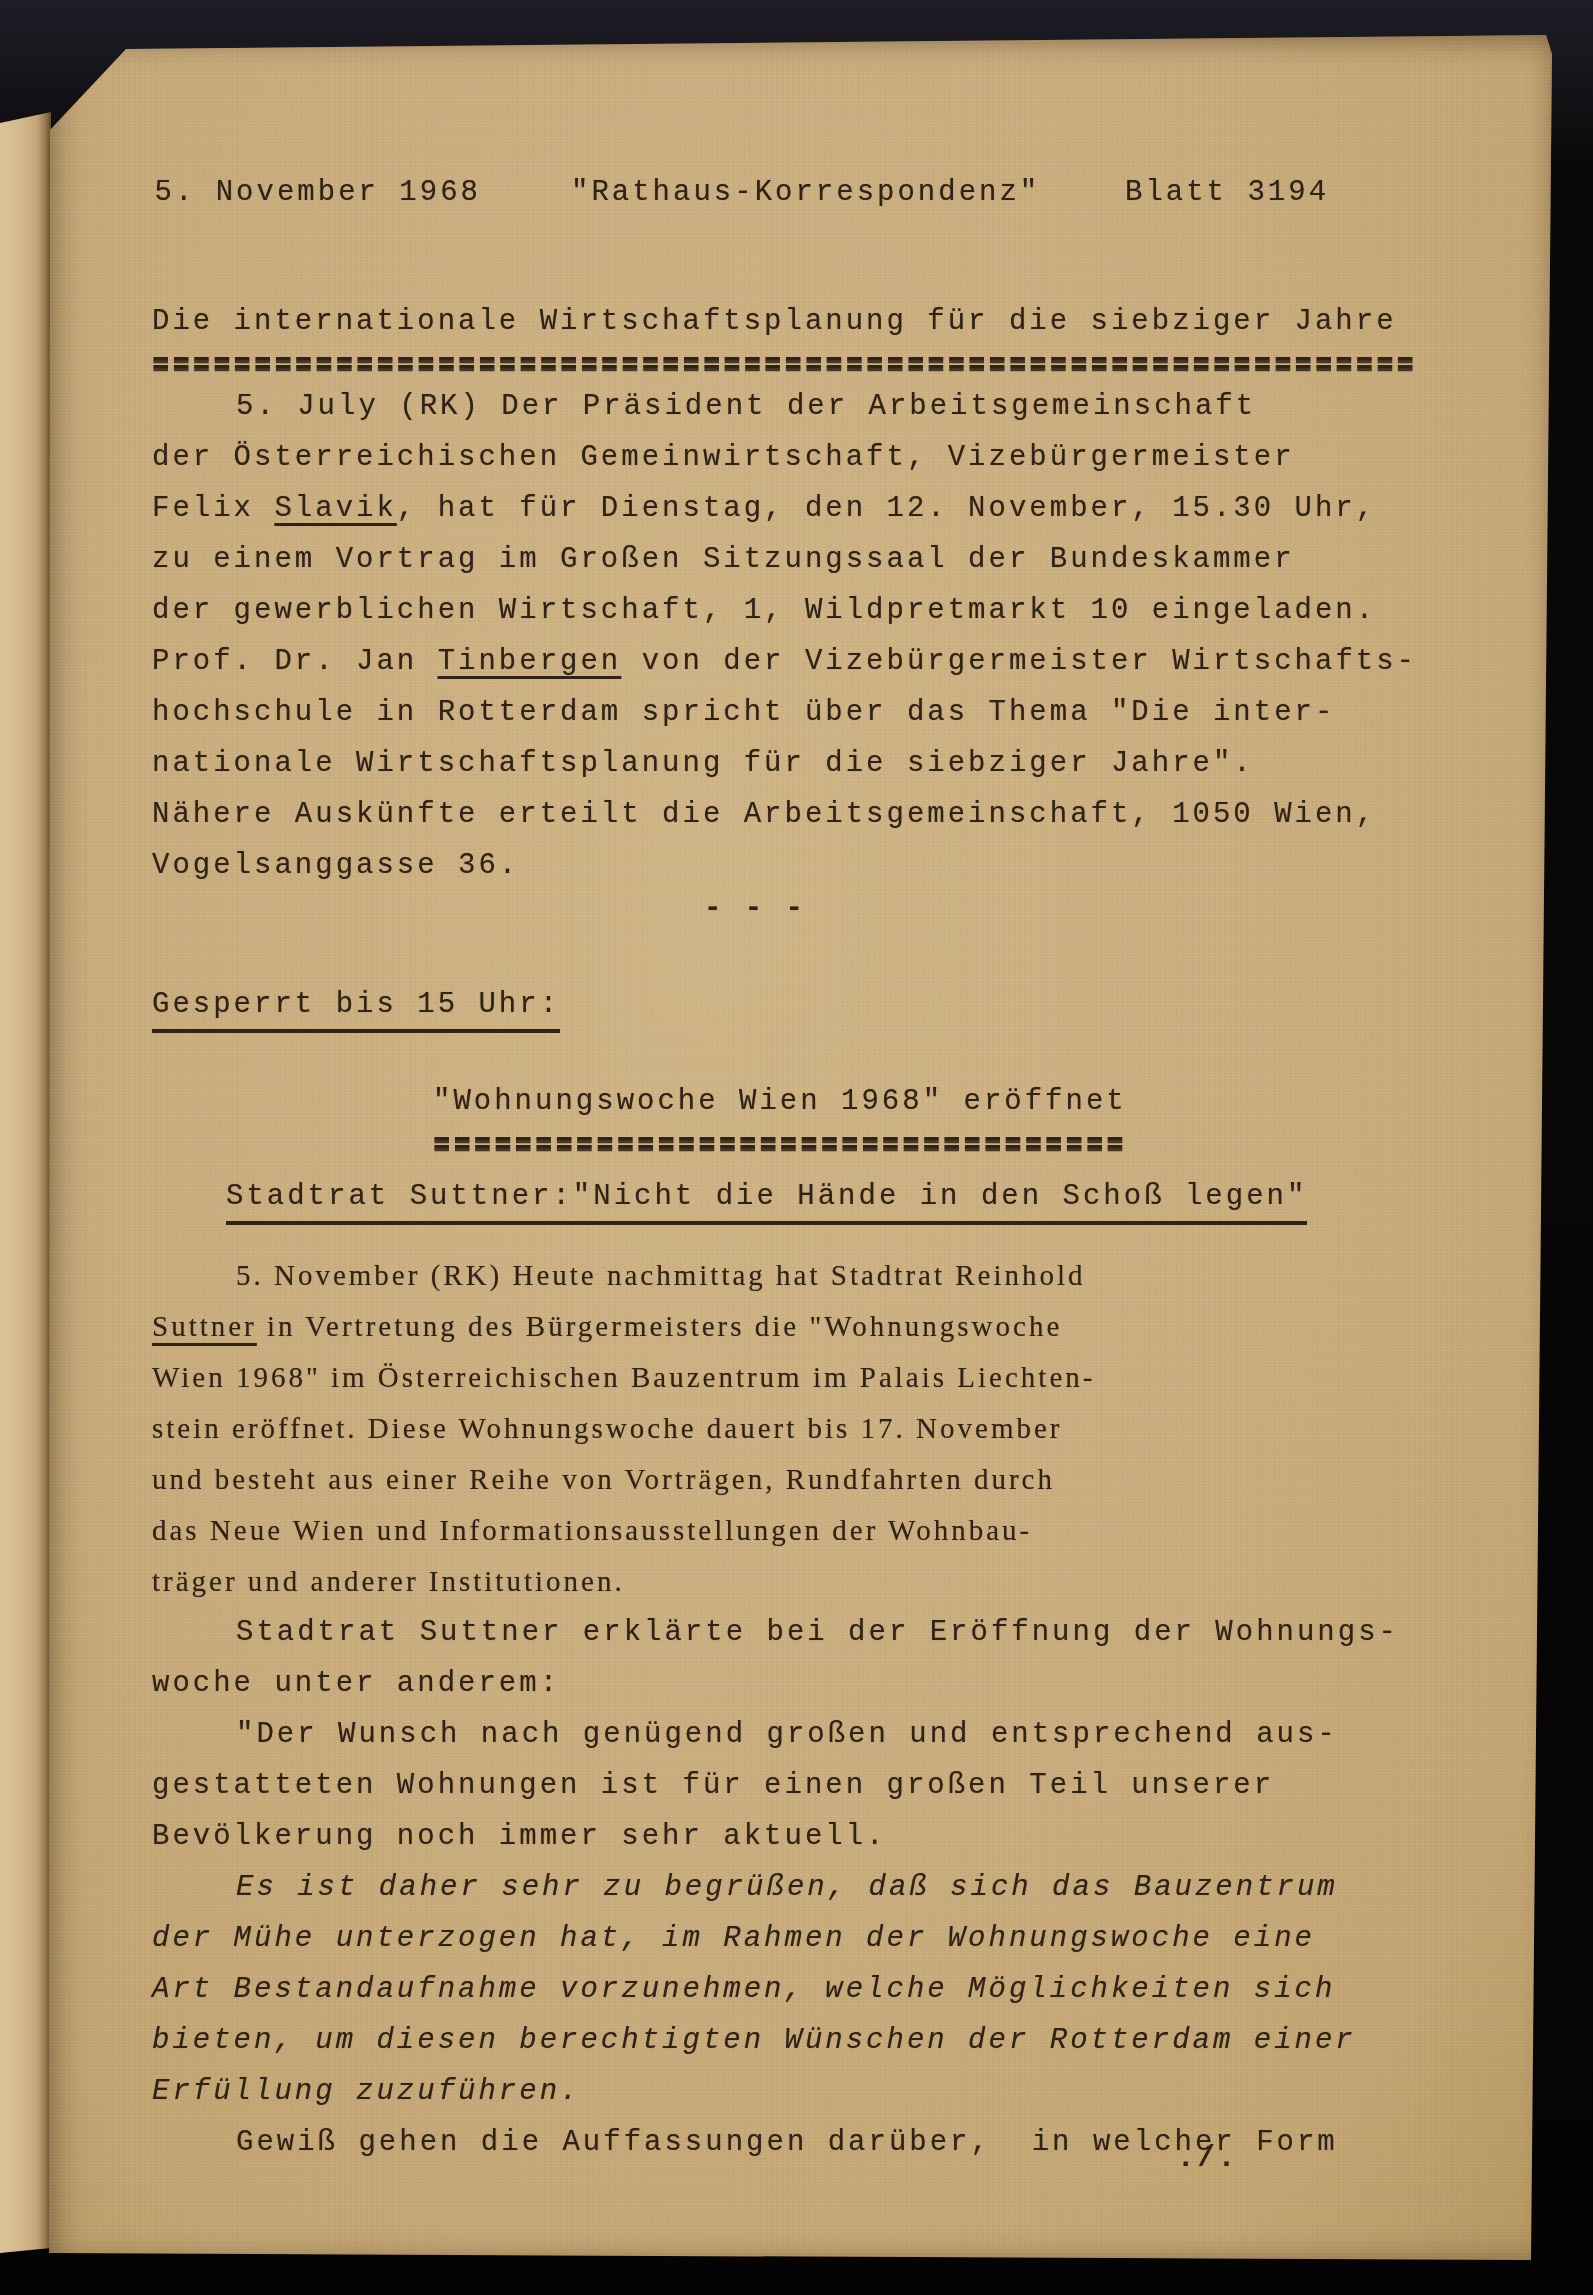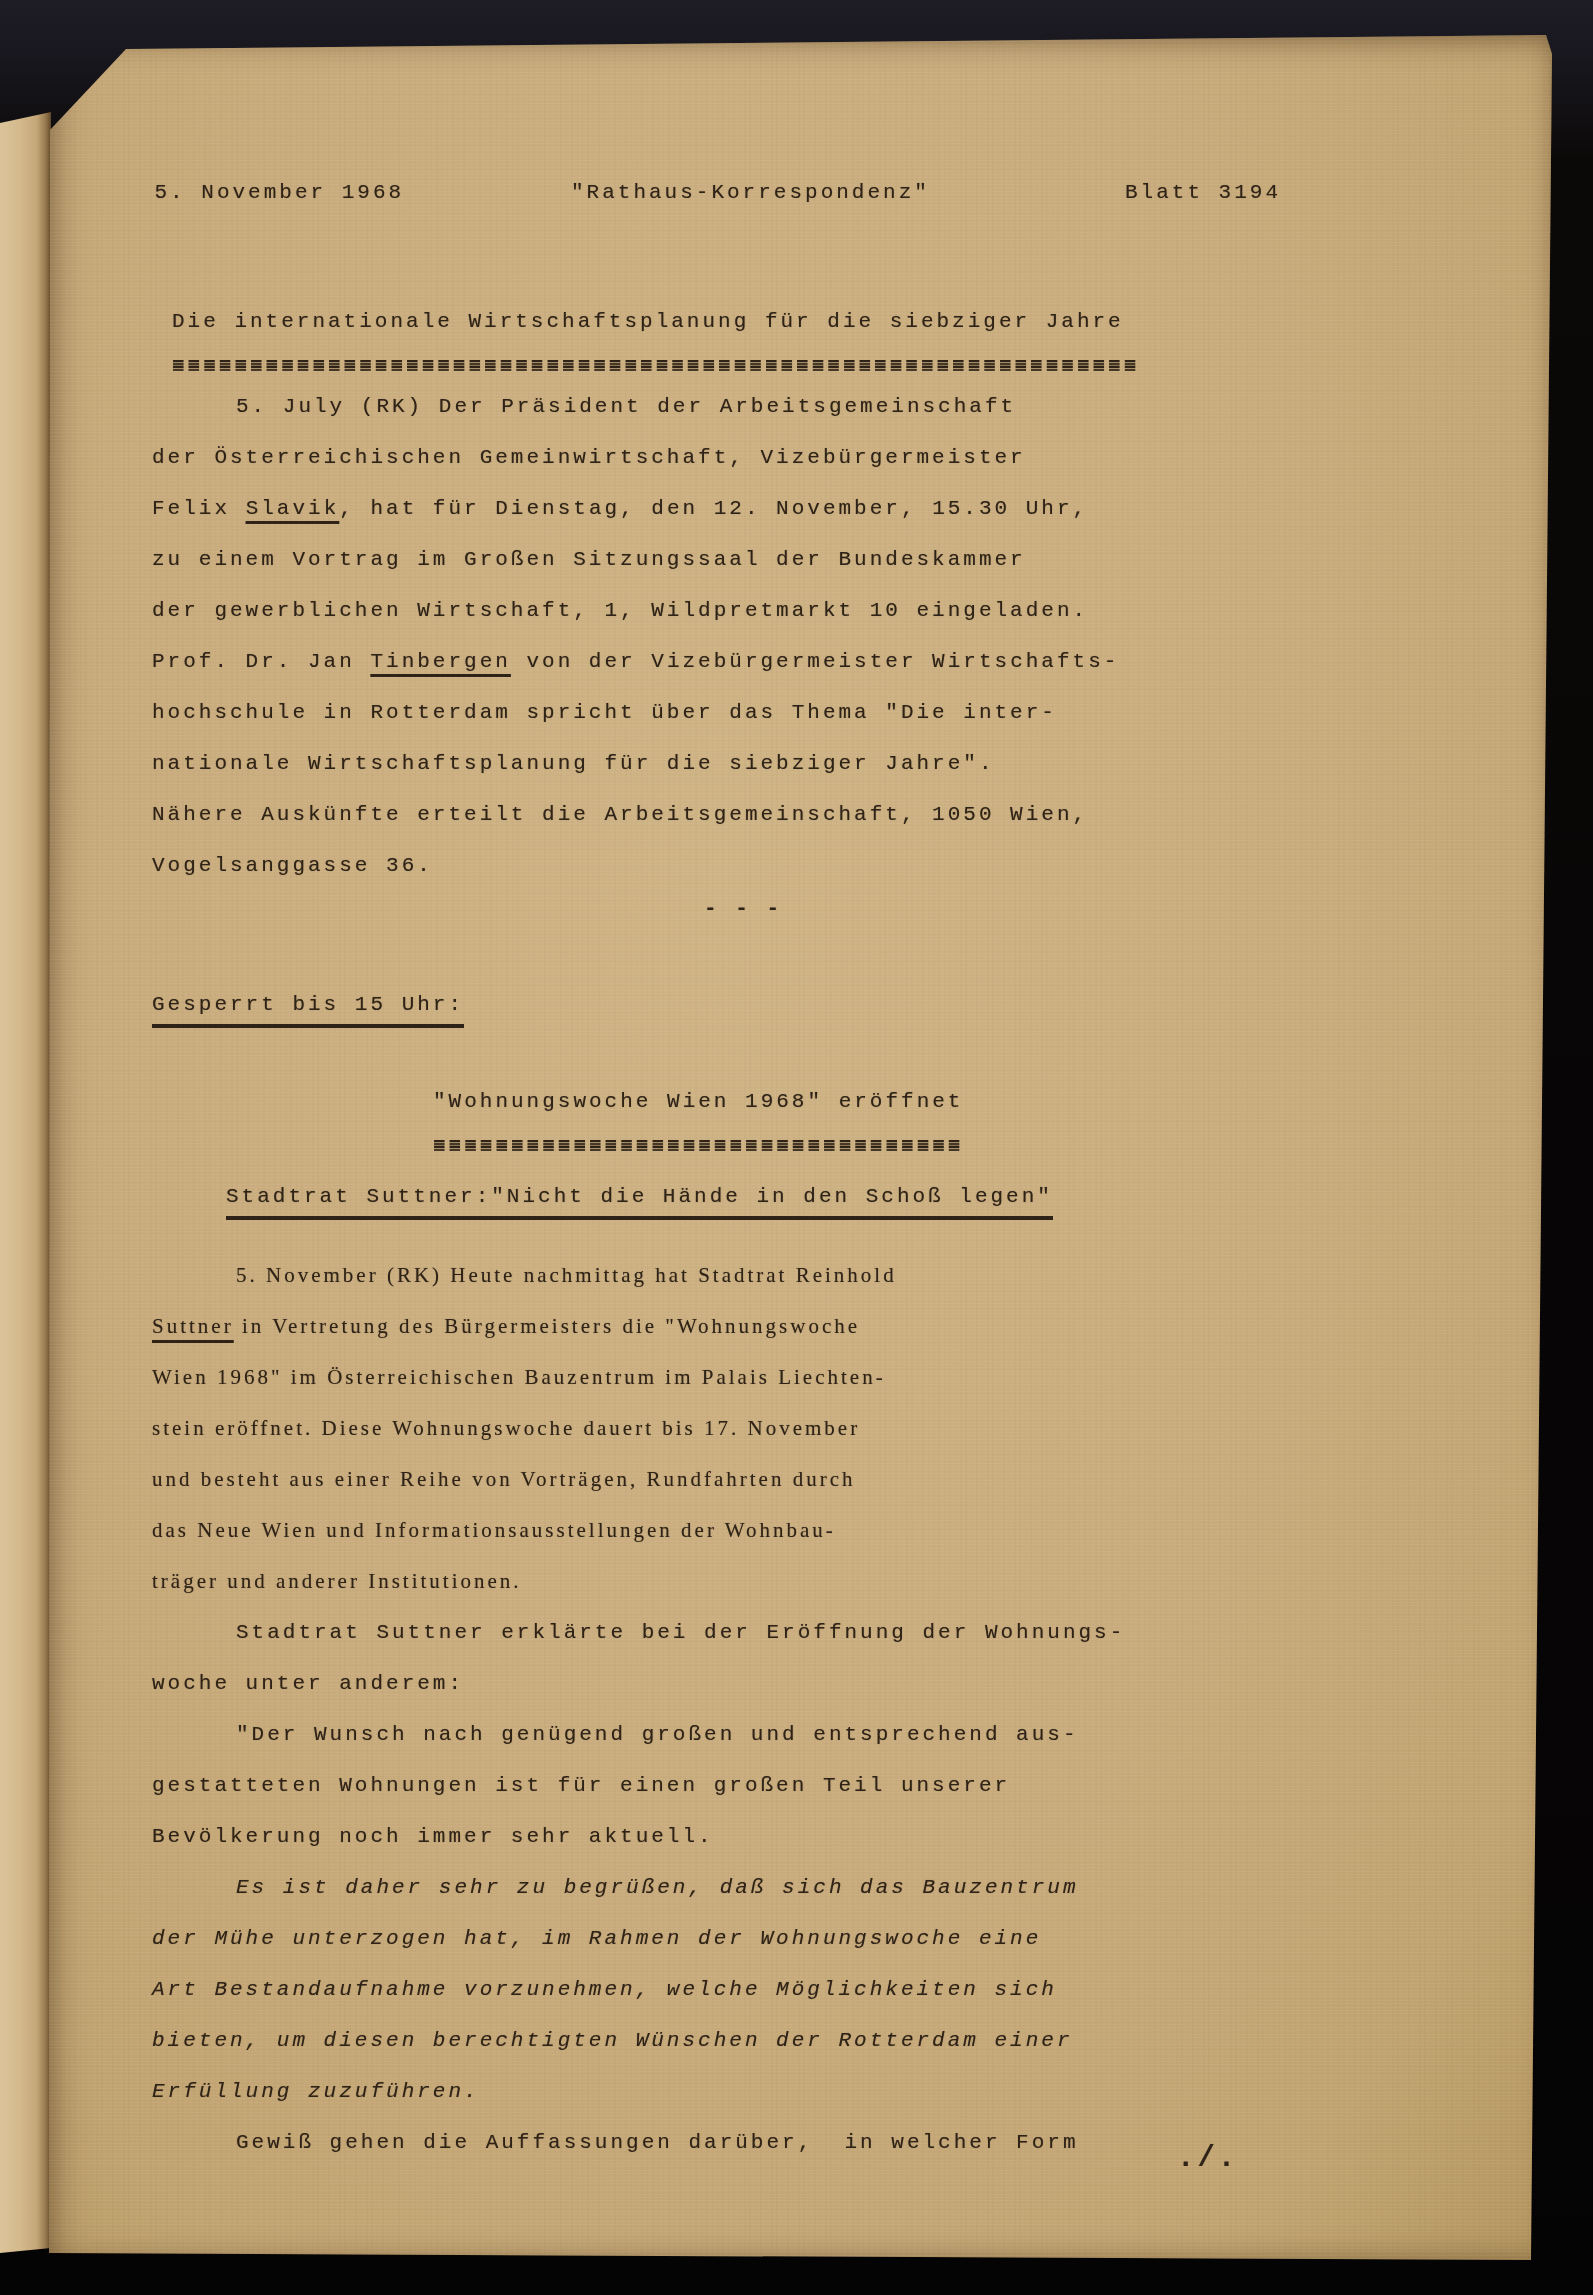--- a/index.html
+++ b/index.html
@@ -35,41 +35,41 @@
                inset 0 -20px 34px -17px rgba(70,48,24,.35);
   }
   .page::before{ 
     content:"";position:absolute;inset:0;pointer-events:none;
     background:repeating-linear-gradient(0deg,rgba(255,250,235,.05) 0 1px,rgba(0,0,0,0) 1px 3.4px),
                repeating-linear-gradient(90deg,rgba(120,90,50,.04) 0 1.5px,rgba(0,0,0,0) 1.5px 5.4px);
   }
   .text-column{
     position:absolute;left:110px;top:133px;width:1291px;
     color:var(--ink);
-    font-size:21px;letter-spacing:3px;
+    font-size:29px;letter-spacing:3px;
     text-shadow:0 0 1px rgba(40,28,16,.38);
   }
   .scan-header{position:relative;height:51px;}
   .scan-header span{position:absolute;top:0;line-height:51px;white-space:pre;}
   .h-date{left:2.5px;}
   .h-pub{left:419px;}
   .h-sheet{left:973px;}
 
   .line{line-height:51px;white-space:pre;}
   .heading .line{line-height:44px;}
   .indent{text-indent:84px;}
   .equals{font-weight:bold;text-shadow:0 3.4px 0 rgba(47,35,23,.85);}
   .center-head{margin-left:281px;}
   .headline{margin-left:74px;}
   .u{text-decoration:underline;text-decoration-thickness:3px;text-underline-offset:7px;}
   .u-heavy{border-bottom:4.4px solid currentColor;padding-bottom:8px;}
   .divider{margin-left:552px;font-weight:bold;}
 
   
-  #b0{margin-top:82px;margin-left:20px;}
+  #b0{margin-top:82px;}
   #b1{margin-top:-7.4px;}
   #b2{margin-top:-7.4px;}
   #b3{margin-top:45px;}
   #b4{margin-top:50px;}
   #b5{margin-top:2.5px;}
   #b6{margin-top:28px;font-family:Liberation Serif, serif;}
   #b7{margin-top:0;}
   #b8{margin-top:0;}
   #b9{margin-top:0;font-style:italic;}
   #b10{margin-top:0;}

